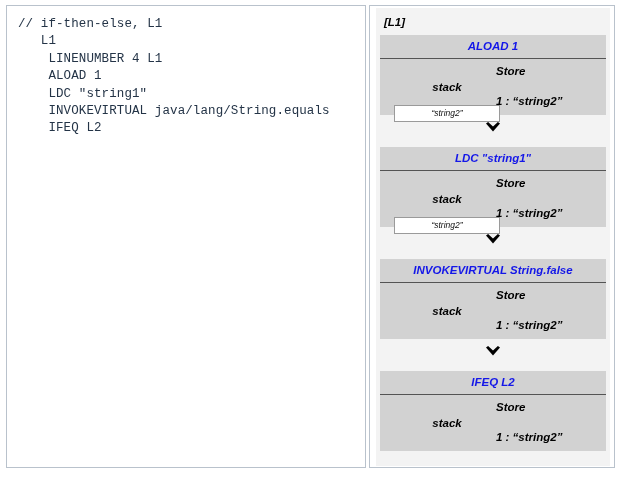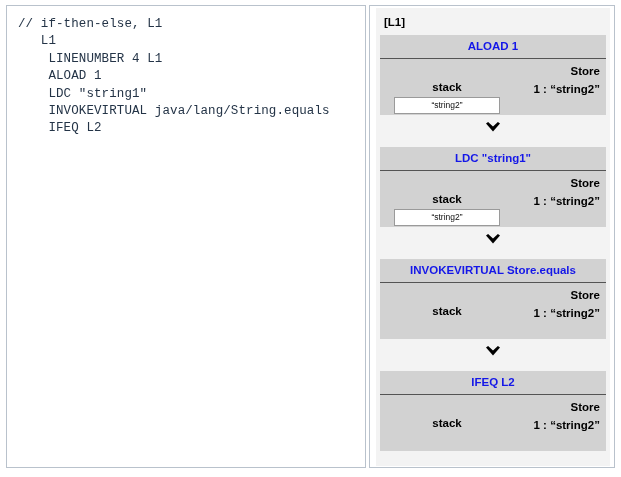--- a/index.html
+++ b/index.html
@@ -59,20 +59,21 @@
   }
   #trace-inner {
     position: absolute;
     left: 6px;
     top: 2px;
     width: 234px;
     height: 458px;
     background: #f3f3f3;
     box-sizing: border-box;
     padding: 0;
+    font-style: italic;
   }
 
   .label-l1 {
     font-size: 11.5px;
     font-weight: bold;
     color: #000000;
     padding: 7px 0 0 8px;
     line-height: 14px;
   }
 
@@ -98,49 +99,50 @@
     left: 8px;
     top: 16px;
     width: 118px;
     text-align: center;
   }
   .col-store {
     position: absolute;
     right: 6px;
     top: 0;
     width: 104px;
-    text-align: right;
+    text-align: left;
   }
   .col-title {
     font-size: 11.5px;
     font-weight: bold;
     color: #000000;
     padding: 6px 0 3px 0;
     line-height: 13px;
   }
   .stack-box {
     background: #ffffff;
     border: 1px solid #9a9a9a;
     box-sizing: border-box;
-    margin: 0 6px;
+    margin: 8px 6px;
     min-height: 0;
   }
   .stack-cell {
     font-size: 8.5px;
     color: #111111;
     text-align: center;
     line-height: 13px;
     padding: 1px 0;
   }
   .store-line {
     font-size: 11.5px;
     font-weight: bold;
     color: #000000;
     line-height: 14px;
     padding-top: 1px;
+    margin-top: 12px;
   }
 
   .arrow {
     text-align: center;
     font-size: 15px;
     line-height: 15px;
     color: #000000;
     padding: 6px 0 5px 0;
     font-family: "DejaVu Sans", sans-serif;
   }
@@ -194,21 +196,21 @@
               <div class="col-store">
                 <div class="col-title">Store</div>
                 <div class="store-line">1 : “string2”</div>
               </div>
             </div>
           </div>
           <div class="arrow"><svg width="16" height="11" viewBox="0 0 16 11" xmlns="http://www.w3.org/2000/svg">
               <path d="M1 1.6 L3.1 0 L8 4.6 L12.9 0 L15 1.6 L8 9.6 Z" fill="#000000"></path>
             </svg></div>
           <div class="step">
-            <div class="step-header">INVOKEVIRTUAL Store.equals</div>
+            <div class="step-header">INVOKEVIRTUAL String.false</div>
             <div class="step-body">
               <div class="col-stack">
                 <div class="col-title">stack</div>
               </div>
               <div class="col-store">
                 <div class="col-title">Store</div>
                 <div class="store-line">1 : “string2”</div>
               </div>
             </div>
           </div>

